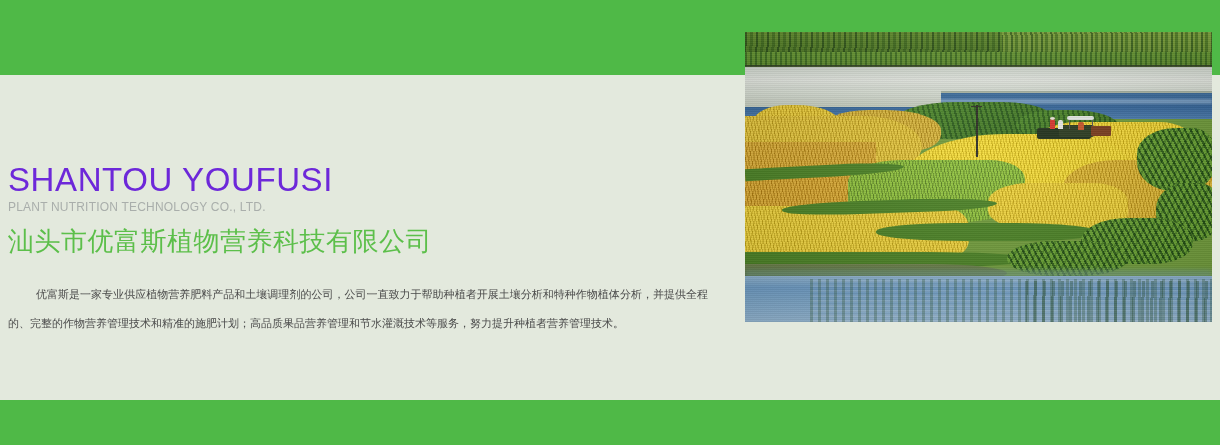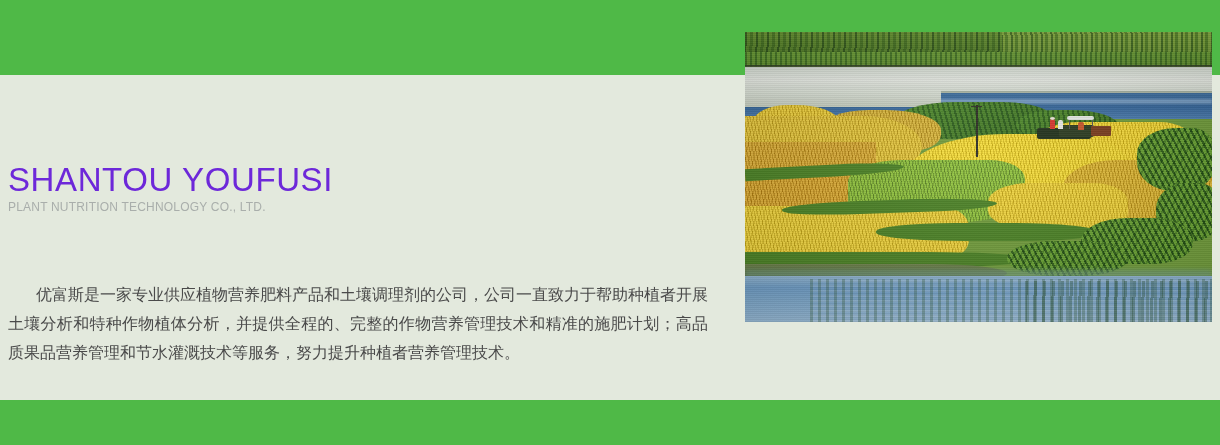--- a/index.html
+++ b/index.html
@@ -67,21 +67,21 @@
     line-height:34px;
     margin-top:6px;
     letter-spacing:0.5px;
     white-space:nowrap;
     font-family:"DejaVu Sans","Liberation Sans",sans-serif;
   }
 
   .intro{
     position:absolute; left:8px; top:205px;
     width:700px;
-    font-size:16px;
+    font-size:11px;
     line-height:29px;
     color:#4a4a4a;
     text-indent:28px;
     text-align:justify;
     font-family:"DejaVu Sans","Liberation Sans",sans-serif;
   }
 
   
   .photo-wrap{
     position:absolute;
@@ -332,20 +332,21 @@
 
   <div class="band-top"></div>
 
   <div class="band-bottom"></div>
 
   <div class="left-col">
 
     <div class="brand">
       <div class="brand-en">SHANTOU YOUFUSI</div>
       <div class="brand-sub">PLANT NUTRITION TECHNOLOGY CO., LTD.</div>
+      <div class="brand-cn">汕头市优富斯植物营养科技有限公司</div>
     </div>
 
     <div class="intro">优富斯是一家专业供应植物营养肥料产品和土壤调理剂的公司，公司一直致力于帮助种植者开展土壤分析和特种作物植体分析，并提供全程的、完整的作物营养管理技术和精准的施肥计划；高品质果品营养管理和节水灌溉技术等服务，努力提升种植者营养管理技术。</div>
 
   </div>
 
   <div class="photo-wrap">
     <div class="photo">
 
       <div class="ph-veg-top"></div>

